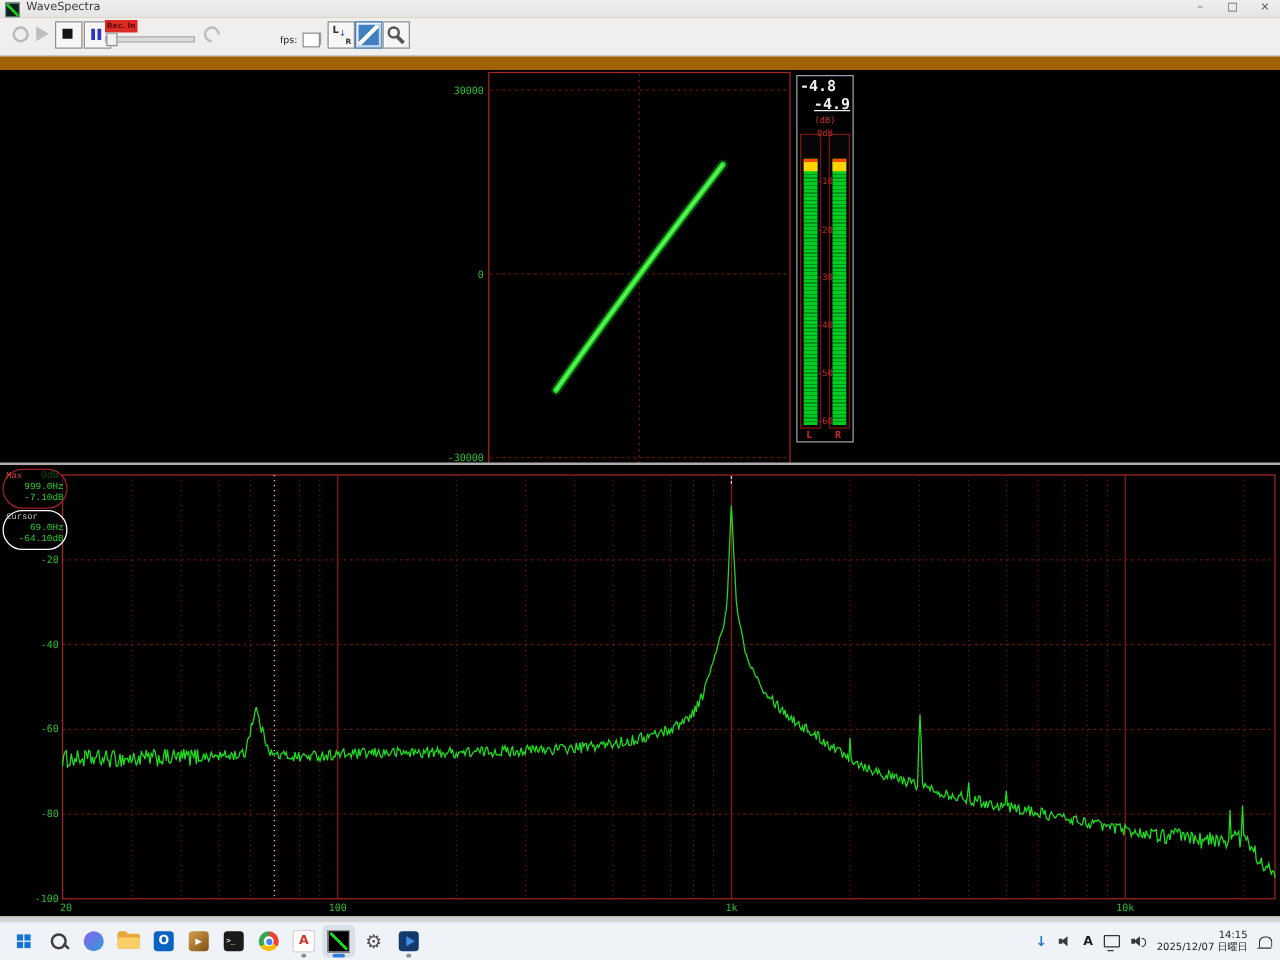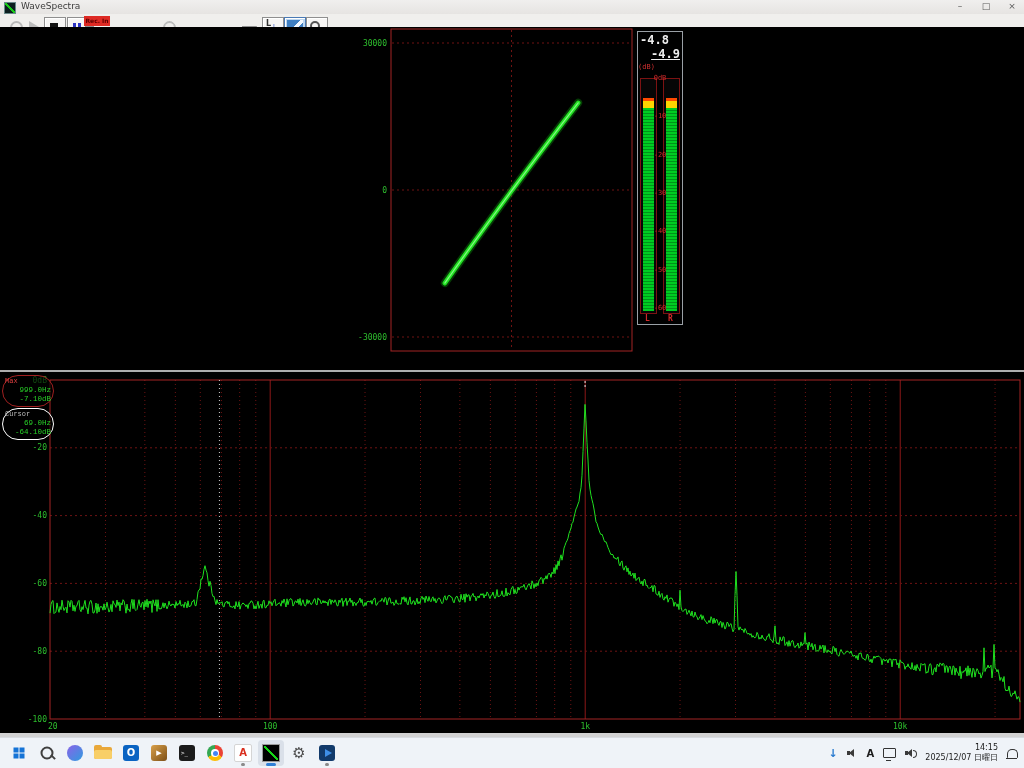--- a/index.html
+++ b/index.html
@@ -29,30 +29,30 @@
   .fps-spin{position:absolute;left:256px;top:12px;width:5px;height:10px;border-left:1px solid #9f9f9f;border-right:1px solid #9f9f9f;}
   .btn-lr{left:262px;font-size:8px;font-weight:bold;color:#333;}
   .btn-lr .l{position:absolute;left:3px;top:1px;} .btn-lr .r{position:absolute;right:2px;bottom:1px;font-size:6px;}
   .btn-lr .ar{position:absolute;left:8px;top:5px;color:#2a51c7;font-size:7px;font-weight:normal;}
   .btn-disp{left:284px;background:#bcd6f0;border-color:#4a7ab5;}
   .btn-disp i{position:absolute;left:2px;top:2px;right:2px;bottom:2px;background:linear-gradient(135deg,#3f7fc2 42%,#f4f9ff 42%,#f4f9ff 58%,#3f7fc2 58%);}
   .btn-cfg{left:306px;}
   .btn-cfg .ring{position:absolute;left:3px;top:3px;width:6px;height:6px;border:2px solid #565656;border-radius:50%;}
   .btn-cfg .hdl{position:absolute;left:9px;top:12px;width:8px;height:3px;background:#565656;transform:rotate(45deg);}
   
-  .main-black{position:absolute;left:0;top:27px;width:1024px;height:405px;background:#000;}
+  .main-black{position:absolute;left:0;top:56px;width:1024px;height:405px;background:#000;}
   #scope-svg{position:absolute;left:0;top:0;}
   .splitter{position:absolute;left:0;top:370px;width:1024px;height:2px;background:#adadad;}
   .spectrum-area{position:absolute;left:0;top:372px;width:1024px;height:361px;background:#000;}
   #spectrum-svg{position:absolute;left:0;top:0;}
   
   .meter-panel{position:absolute;left:637px;top:4px;width:44px;height:292px;background:#000;border:1px solid #9aa0a6;font-family:"DejaVu Sans Mono",monospace;}
   .mv{position:absolute;color:#ededed;font-size:12px;font-weight:bold;}
   .mv-l{left:2px;top:1px;} .mv-r{right:2px;top:15px;text-decoration:underline;}
-  .munit{position:absolute;left:0;right:0;top:31px;color:#d03030;font-size:7px;}
+  .munit{position:absolute;left:0;right:0;top:31px;text-align:center;color:#d03030;font-size:7px;}
   .track{position:absolute;top:46px;width:15px;height:234px;background:#060606;border:1px solid #7c1212;}
   .track-l{left:2px;} .track-r{left:25px;}
   .bar{position:absolute;left:2px;right:2px;bottom:2px;background:#00cc22;background-image:repeating-linear-gradient(to bottom,rgba(0,0,0,.28) 0 1px,transparent 1px 3px);}
   .bar .cap{position:absolute;left:0;right:0;top:0;height:10px;background:linear-gradient(#ff4a00 0 3px,#ffd400 3px 10px);}
   .mscale{position:absolute;left:0;right:0;text-align:center;color:#cf2a2a;font-size:7px;}
   .mch{position:absolute;top:282px;width:15px;text-align:center;color:#cf2a2a;font-size:8px;font-weight:bold;}
   .mch-l{left:2px;} .mch-r{left:25px;}
   
   .info-box{position:absolute;width:46px;background:rgba(0,0,0,.65);font-family:Liberation Mono, monospace;padding:1px 2px 2px 2px;border-radius:16px;}
   .max-box{left:2px;top:3px;border:1px solid #a02020;}

